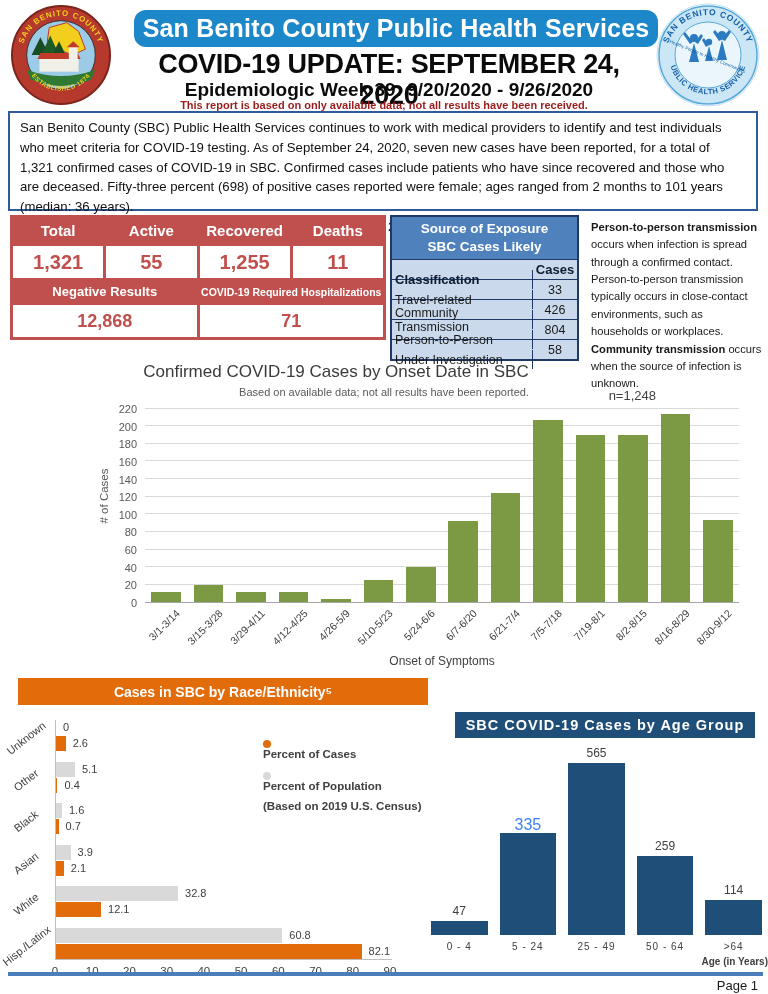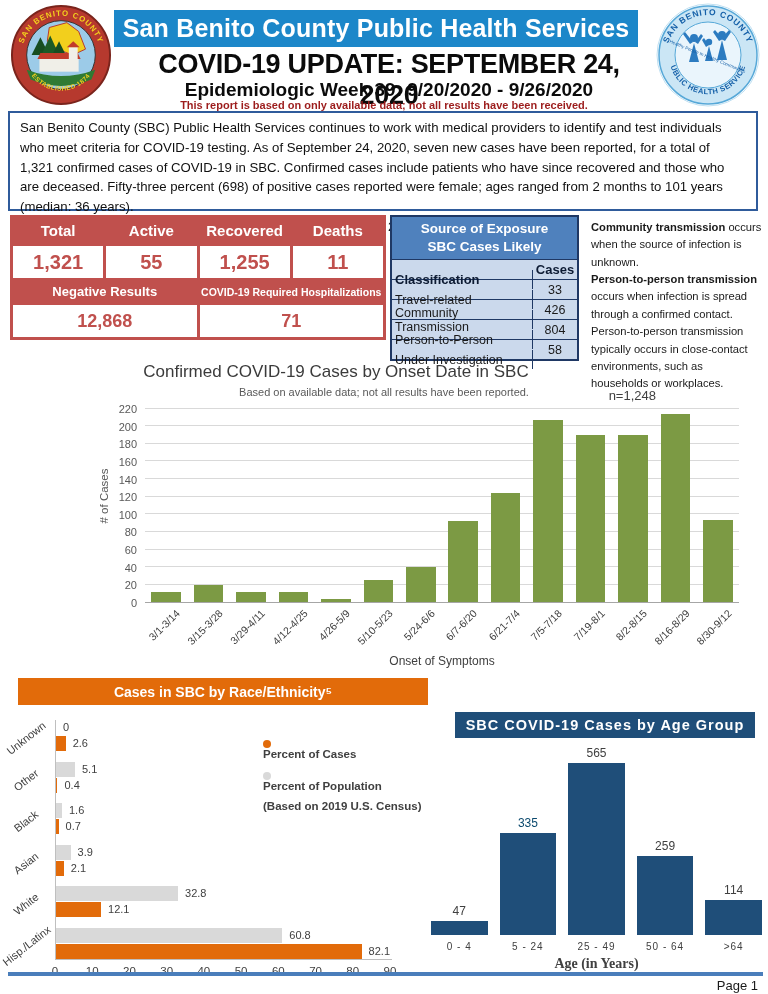--- a/index.html
+++ b/index.html
@@ -2,23 +2,23 @@
 <html><head>
 <meta charset="utf-8">
 <style>
   html,body{margin:0;padding:0;}
   body{
     width:768px;height:994px;position:relative;background:#ffffff;
     font-family:"Liberation Sans", sans-serif;overflow:hidden;color:#1a1a1a;
   }
   .abs{position:absolute;}
   
-  #banner{left:114px;top:10px;width:524px;height:37px;background:#1C87C9;
+  #banner{left:134px;top:10px;width:524px;height:37px;background:#1C87C9;
     display:flex;align-items:center;justify-content:center;color:#fff;
-    font-size:25px;font-weight:600;letter-spacing:0.2px;}
+    font-size:25px;font-weight:600;letter-spacing:0.2px;border-radius:12px;}
   #update-title{left:127px;top:49px;width:524px;text-align:center;
     font-size:27px;font-weight:700;color:#0b0b0b;letter-spacing:-0.3px;}
   #epi-week{left:127px;top:79px;width:524px;text-align:center;
     font-size:19px;font-weight:700;color:#0b0b0b;}
   #disclaimer{left:0;top:99px;width:768px;text-align:center;
     font-size:11px;font-weight:700;color:#9C1C1C;}
   
   #intro-box{left:8px;top:111px;width:750px;height:100px;box-sizing:border-box;
     border:2px solid #2F5B9B;padding:5px 10px 0 10px;font-size:13.2px;line-height:1.5;color:#111;}
   #intro-box p{margin:0;}
@@ -60,21 +60,21 @@
   #c2-footnote{left:10px;top:31px;width:410px;text-align:center;font-size:7.6px;color:#404040;}
   #c2-plot{left:0;top:42px;width:432px;height:266px;}
   #c2-legend{left:255px;top:62px;font-size:11.5px;font-weight:600;color:#404040;line-height:1.2;}
   .lg-row{display:flex;margin-bottom:10px;flex-direction:column;}
   .lg-dot{width:8px;height:8px;border-radius:50%;margin-right:7px;flex:0 0 auto;}
   
   #chart3{left:425px;top:700px;width:343px;height:272px;}
   #c3-banner{left:30px;top:12px;width:300px;height:26px;background:#1F4E79;color:#fff;
     display:flex;align-items:center;justify-content:center;font-size:14.5px;font-weight:700;letter-spacing:1px;}
   #c3-plot{left:0;top:0;width:343px;height:272px;}
-  #c3-xaxis-title{left:0;top:256px;width:343px;text-align:center;font-size:14px;font-weight:700;color:#404040;font-family:Liberation Serif, serif;}
+  #c3-xaxis-title{left:0;top:256px;width:343px;text-align:right;font-size:10px;font-weight:700;color:#404040;}
   
   #footer-line{left:8px;top:972px;width:755px;height:4px;background:#4A7EBB;}
   #page-number{right:10px;top:978px;font-size:13px;color:#1a1a1a;}
 </style>
 </head>
 <body>
 
 <div class="abs" id="seal-left" style="left:10px;top:4px;width:102px;height:102px;">
   <svg width="102" height="102" viewBox="0 0 104 104">
     <defs>
@@ -180,22 +180,22 @@
     <div class="exp-c1">Person-to-Person</div>
     <div class="exp-c2">804</div>
   </div>
   <div class="exp-row">
     <div class="exp-c1">Under Investigation</div>
     <div class="exp-c2">58</div>
   </div>
 </div>
 
 <div class="abs" id="definitions">
+  <p><span class="b">Person-to-person transmission</span><span> occurs when infection is spread through a confirmed contact. Person-to-person transmission typically occurs in close-contact environments, such as households or workplaces.</span></p>
   <p><span class="b">Community transmission</span><span> occurs when the source of infection is unknown.</span></p>
-  <p><span class="b">Person-to-person transmission</span><span> occurs when infection is spread through a confirmed contact. Person-to-person transmission typically occurs in close-contact environments, such as households or workplaces.</span></p>
 </div>
 
 <div class="abs" id="chart1">
   <div class="abs" id="c1-title">Confirmed COVID-19 Cases by Onset Date in SBC</div>
   <div class="abs" id="c1-subtitle">Based on available data; not all results have been reported.</div>
   <div class="abs" id="c1-n">n=1,248</div>
   <div class="abs" id="c1-ylabel"># of Cases</div>
   <div class="abs" id="c1-plot">
       <div style="position: absolute; left: 0px; width: 594px; bottom: 17.1364px; height: 1px; background: rgb(217, 217, 217);"></div>
       <div style="position: absolute; left: 0px; width: 594px; bottom: 34.7727px; height: 1px; background: rgb(217, 217, 217);"></div>
@@ -339,21 +339,21 @@
     </div>
   </div>
 </div>
 
 <div class="abs" id="chart3">
   <div class="abs" id="c3-plot">
       <div style="position: absolute; left: 6px; width: 56.6px; top: 220.692px; height: 14.308px; background: rgb(31, 78, 121);"></div>
       <div style="position: absolute; left: 0px; width: 68.6px; top: 203.692px; text-align: center; font-size: 12px; color: rgb(64, 64, 64);">47</div>
       <div style="position: absolute; left: 0px; width: 68.6px; top: 241px; text-align: center; font-size: 10px; letter-spacing: 1px; color: rgb(64, 64, 64);">0 - 4</div>
       <div style="position: absolute; left: 74.6px; width: 56.6px; top: 133.018px; height: 101.982px; background: rgb(31, 78, 121);"></div>
-      <div style="position: absolute; left: 68.6px; width: 68.6px; top: 116.018px; text-align: center; font-size: 12px; color: #0c4a6e;">335</div>
+      <div style="position: absolute; left: 68.6px; width: 68.6px; top: 116.018px; text-align: center; font-size: 16px; color: #3b82f6;">335</div>
       <div style="position: absolute; left: 68.6px; width: 68.6px; top: 241px; text-align: center; font-size: 10px; letter-spacing: 1px; color: rgb(64, 64, 64);">5 - 24</div>
       <div style="position: absolute; left: 143.2px; width: 56.6px; top: 63px; height: 172px; background: rgb(31, 78, 121);"></div>
       <div style="position: absolute; left: 137.2px; width: 68.6px; top: 46px; text-align: center; font-size: 12px; color: rgb(64, 64, 64);">565</div>
       <div style="position: absolute; left: 137.2px; width: 68.6px; top: 241px; text-align: center; font-size: 10px; letter-spacing: 1px; color: rgb(64, 64, 64);">25 - 49</div>
       <div style="position: absolute; left: 211.8px; width: 56.6px; top: 156.154px; height: 78.846px; background: rgb(31, 78, 121);"></div>
       <div style="position: absolute; left: 205.8px; width: 68.6px; top: 139.154px; text-align: center; font-size: 12px; color: rgb(64, 64, 64);">259</div>
       <div style="position: absolute; left: 205.8px; width: 68.6px; top: 241px; text-align: center; font-size: 10px; letter-spacing: 1px; color: rgb(64, 64, 64);">50 - 64</div>
       <div style="position: absolute; left: 280.4px; width: 56.6px; top: 200.296px; height: 34.7044px; background: rgb(31, 78, 121);"></div>
       <div style="position: absolute; left: 274.4px; width: 68.6px; top: 183.296px; text-align: center; font-size: 12px; color: rgb(64, 64, 64);">114</div>
       <div style="position: absolute; left: 274.4px; width: 68.6px; top: 241px; text-align: center; font-size: 10px; letter-spacing: 1px; color: rgb(64, 64, 64);">&gt;64</div>

